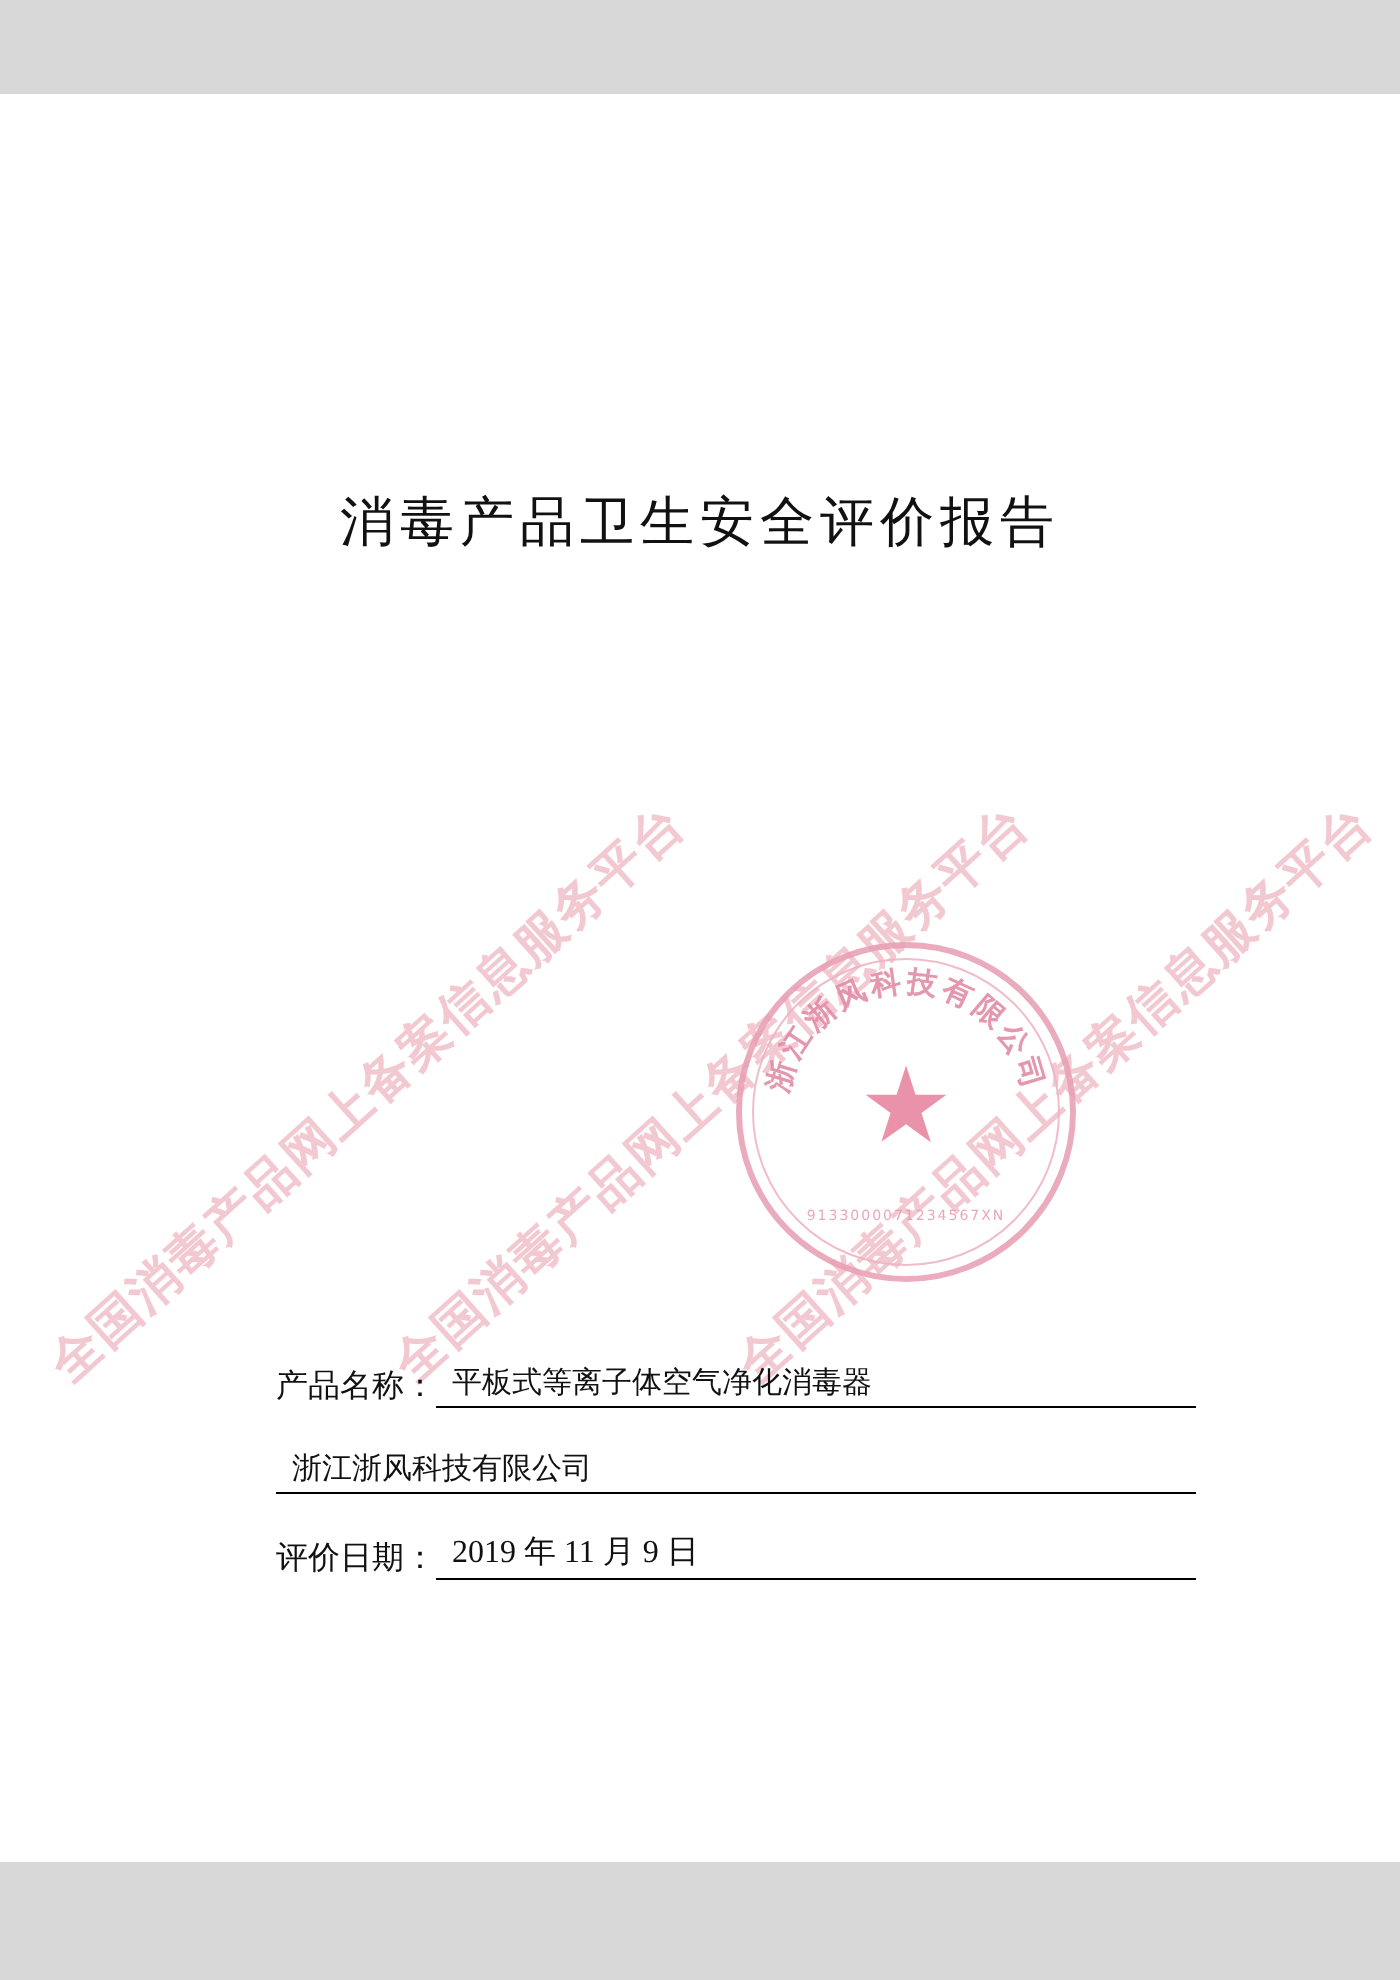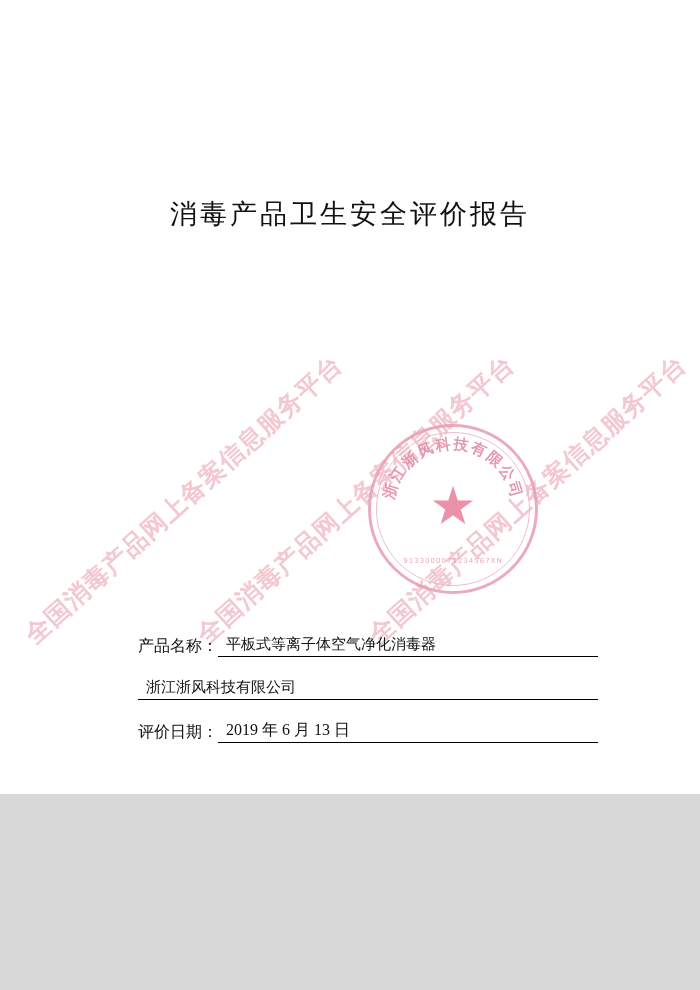--- a/index.html
+++ b/index.html
@@ -3,25 +3,26 @@
 <meta charset="utf-8">
 <style>
   html, body {
     margin: 0;
     padding: 0;
     background: #d8d8d8;
   }
   .page {
     position: relative;
     width: 700px;
-    height: 794px;
+    height: 884px;
     background: #ffffff;
     overflow: hidden;
     font-family: "Liberation Serif", "DejaVu Serif", serif;
     box-sizing: border-box;
+    margin-top: 47px;
   }
 
   
   .doc-title {
     position: absolute;
     top: 196px;
     left: 0;
     width: 700px;
     text-align: center;
     font-family: "DejaVu Sans", "Liberation Sans", sans-serif;
@@ -171,17 +172,17 @@
       <div class="field-value cn">平板式等离子体空气净化消毒器</div>
     </div>
 
 
     <div class="field-row">
       <div class="field-value cn">浙江浙风科技有限公司</div>
     </div>
 
     <div class="field-row">
       <div class="field-label">评价日期：</div>
-      <div class="field-value">2019 年 6 月 13 日</div>
+      <div class="field-value">2019 年 11 月 9 日</div>
     </div>
 
   </div>
 </div>
 
 </body></html>

